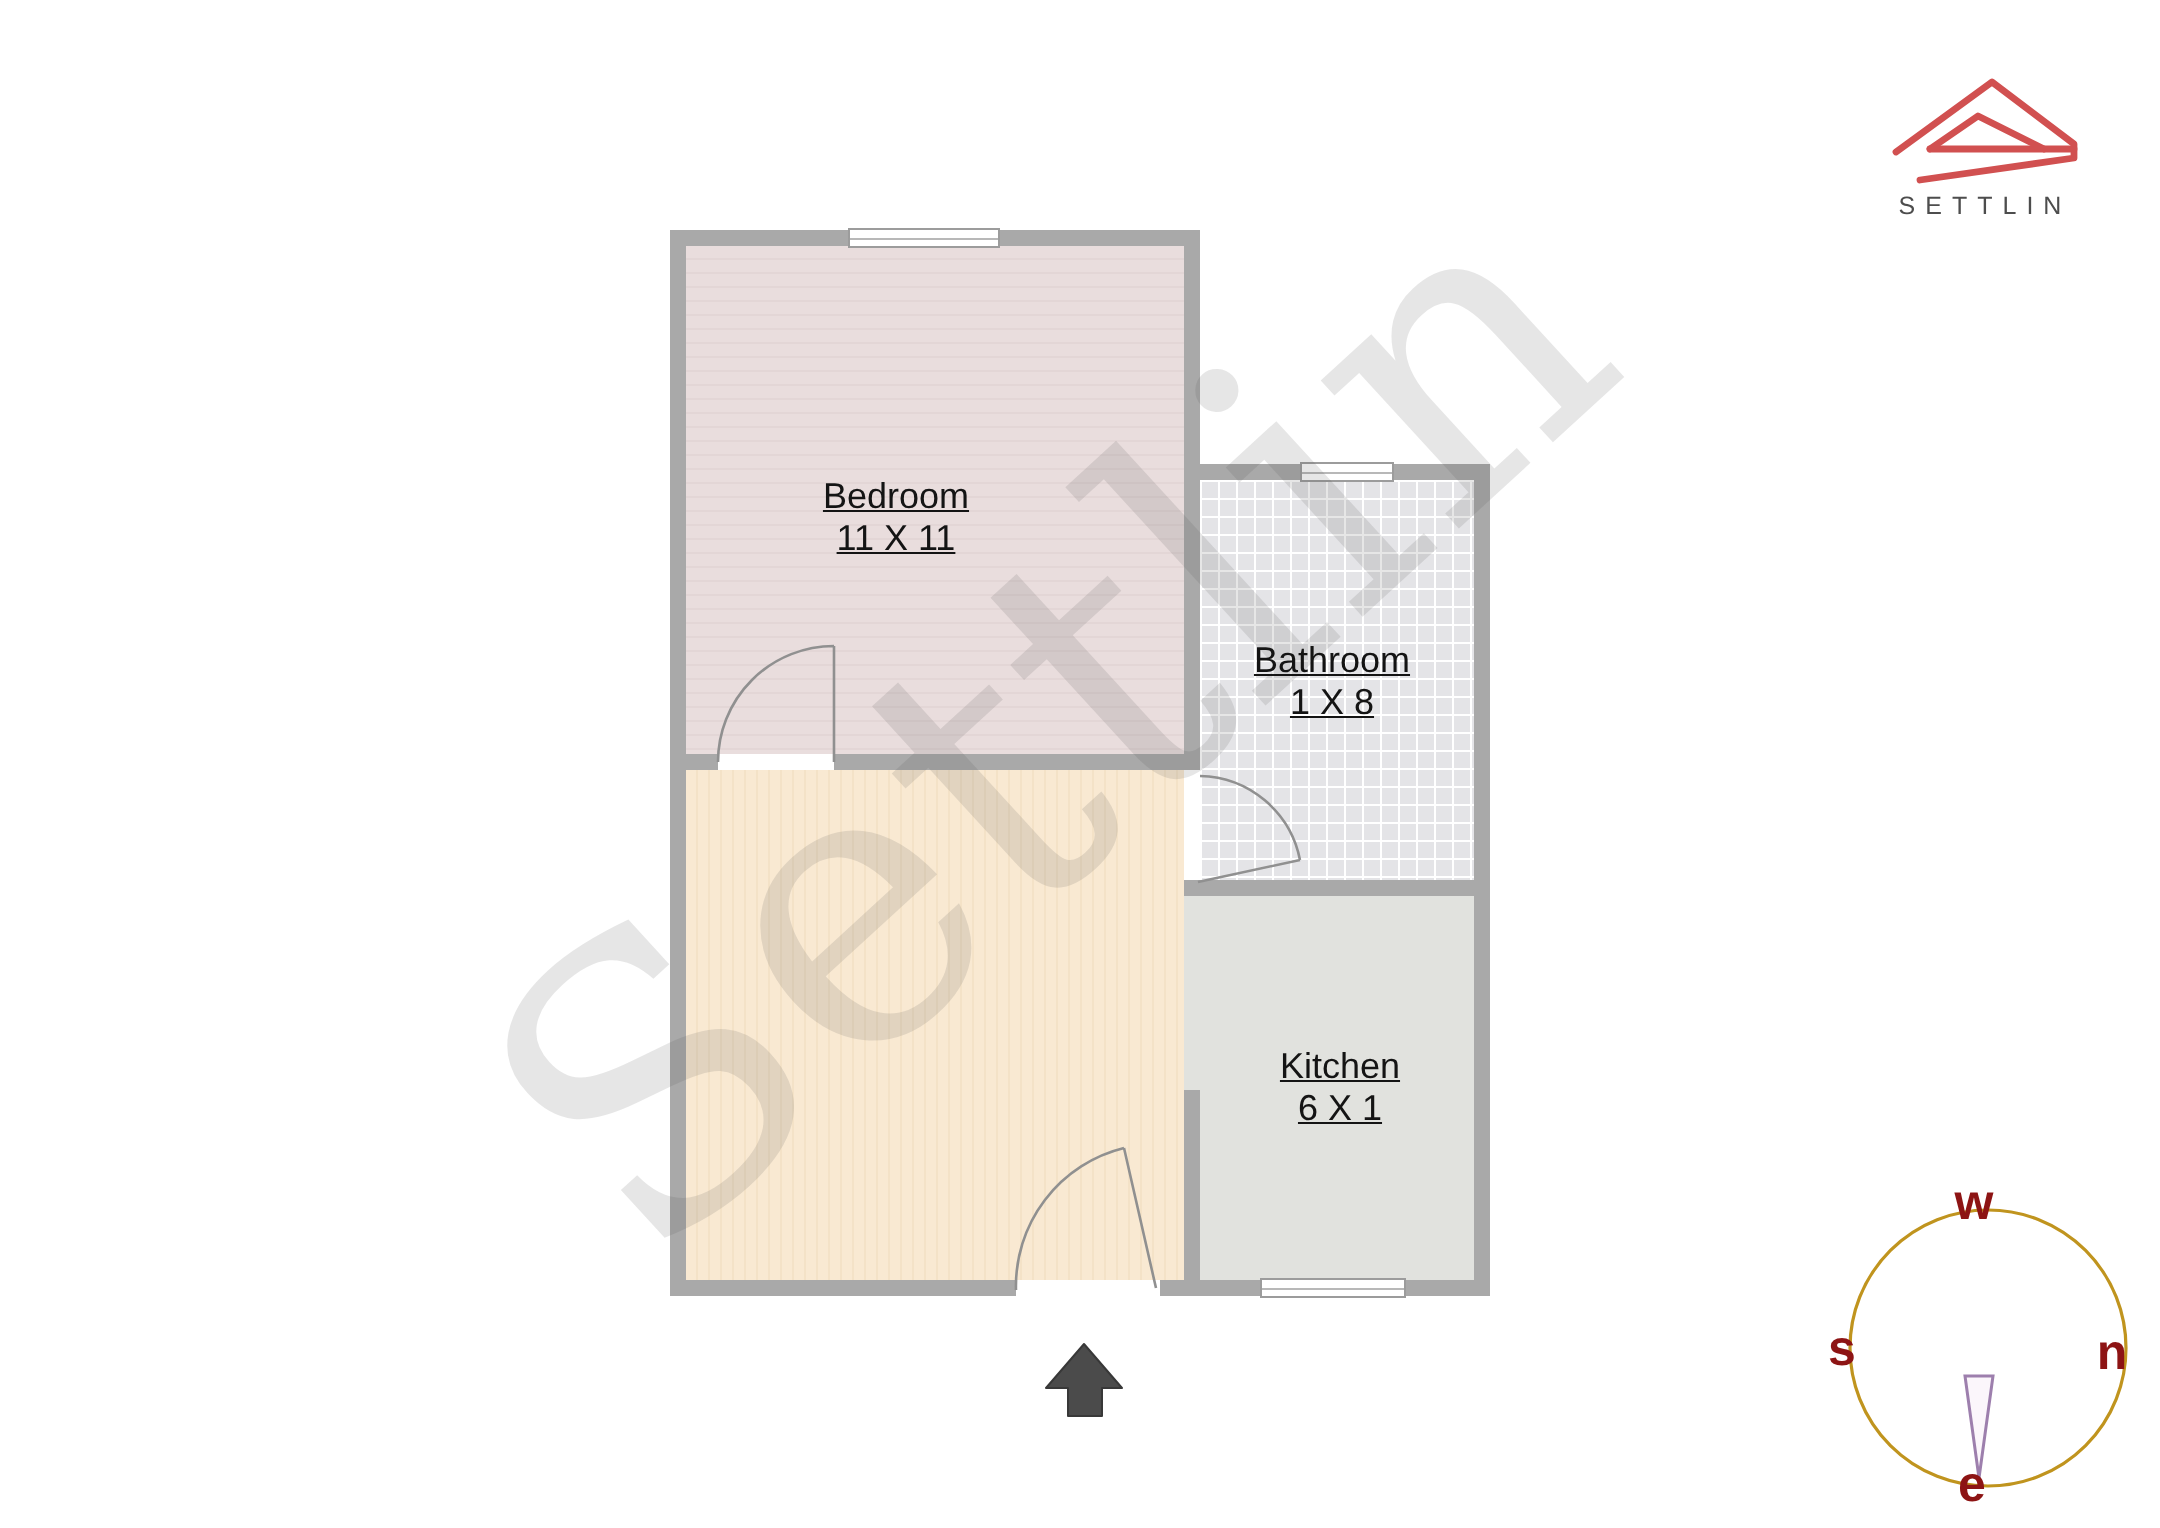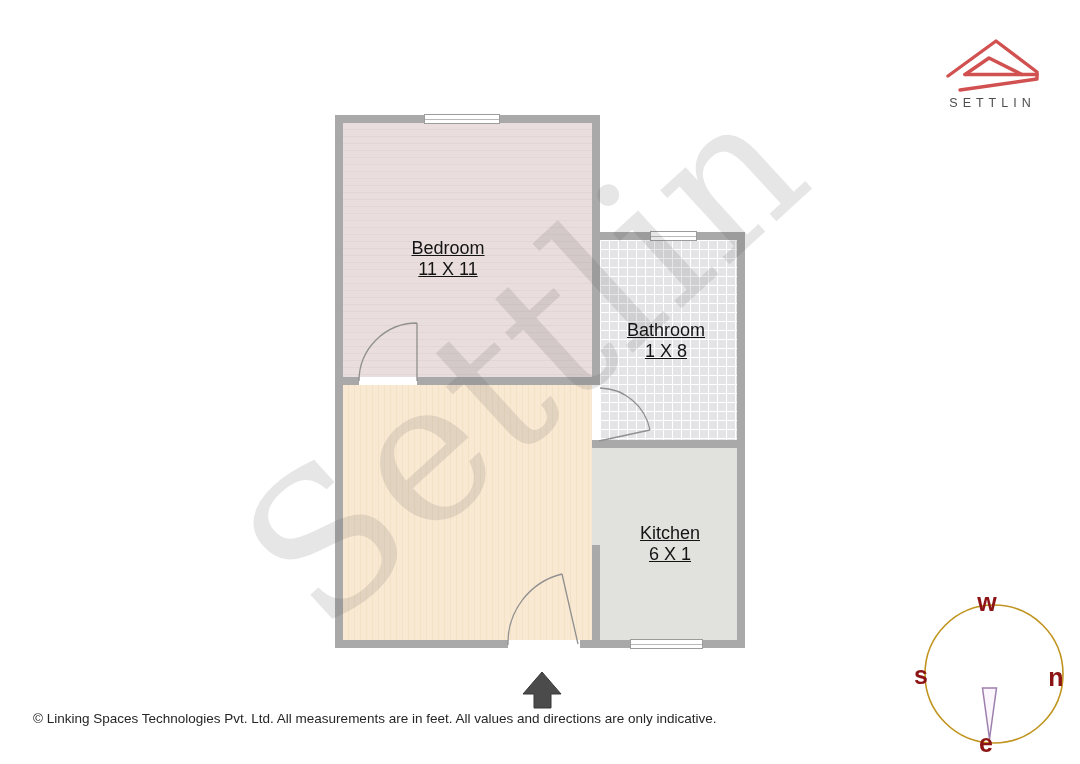--- a/index.html
+++ b/index.html
@@ -164,15 +164,14 @@
     <svg width="180" height="189" viewBox="0 0 180 189">
       <circle cx="94" cy="99" r="69" fill="none" stroke="#c0941e" stroke-width="1.6"></circle>
       <polygon points="82.5,113 96.5,113 89.5,164" fill="#fbf6fb" stroke="#9d7fad" stroke-width="1.5"></polygon>
     </svg>
     <span class="compass-letter cl-w">w</span>
     <span class="compass-letter cl-s">s</span>
     <span class="compass-letter cl-n">n</span>
     <span class="compass-letter cl-e">e</span>
   </div>
 
-  <div class="footer">© Linking Spaces Technologies Pvt. Ltd. All measurements are in feet. All values and directions are only indicative.</div>
 
 </div>
 
 </body></html>

